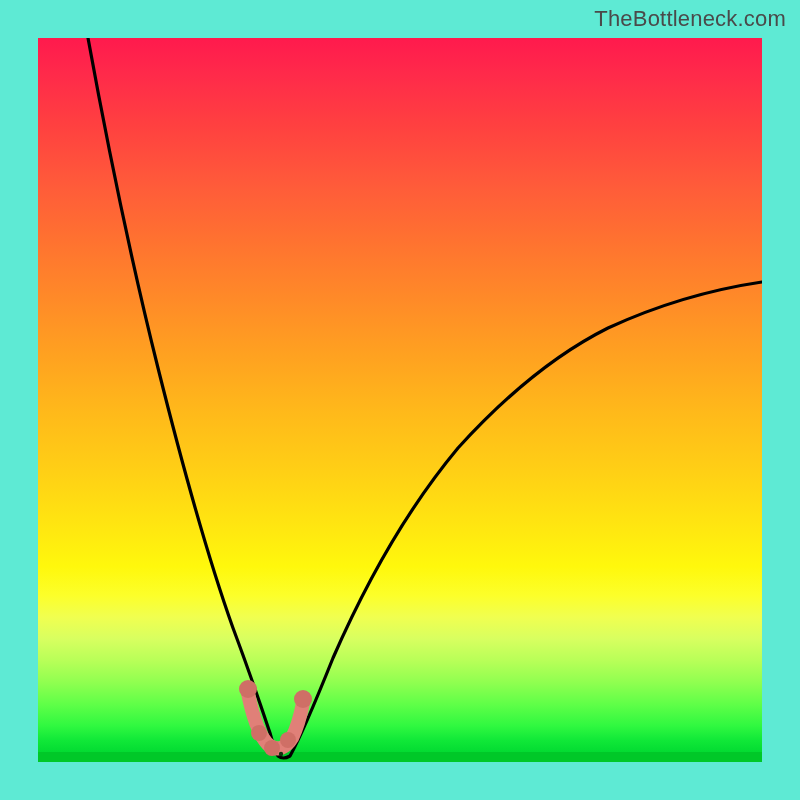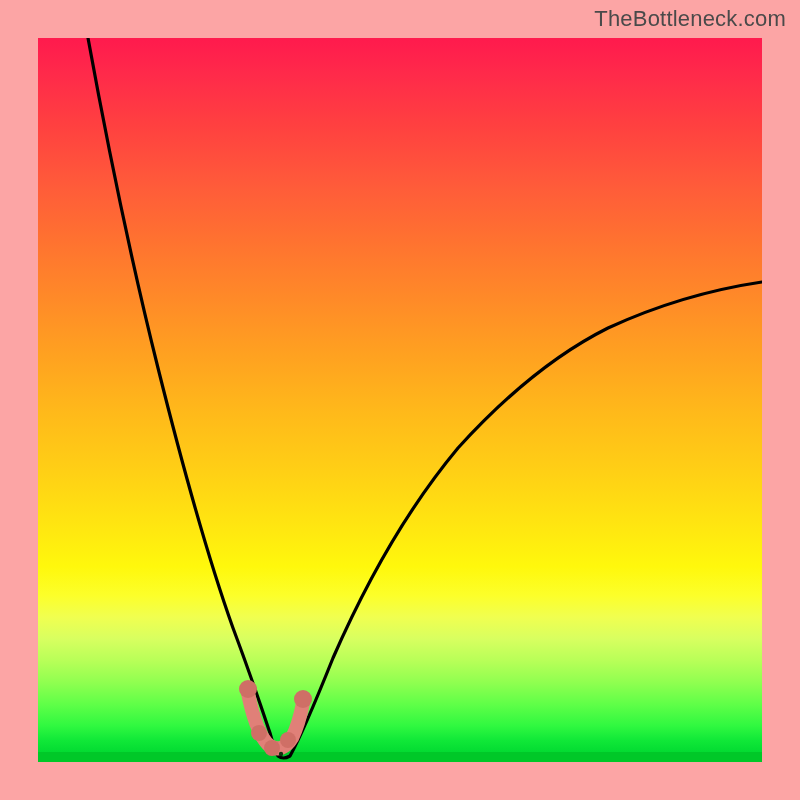--- a/index.html
+++ b/index.html
@@ -1,21 +1,21 @@
 <!DOCTYPE html>
 <html><head>
 <meta charset="utf-8">
 <style>
   * { margin: 0; padding: 0; box-sizing: border-box; }
   html, body { width: 800px; height: 800px; overflow: hidden; background: #000; }
   
   .container {
     width: 800px;
     height: 800px;
-    background: #fca5a5;
+    background: #5eead4;
     position: relative;
   }
   
   .watermark {
     position: absolute;
     top: 6px;
     right: 14px;
     font-family: Arial, Helvetica, sans-serif;
     font-size: 22px;
     color: #4a4a4a;

